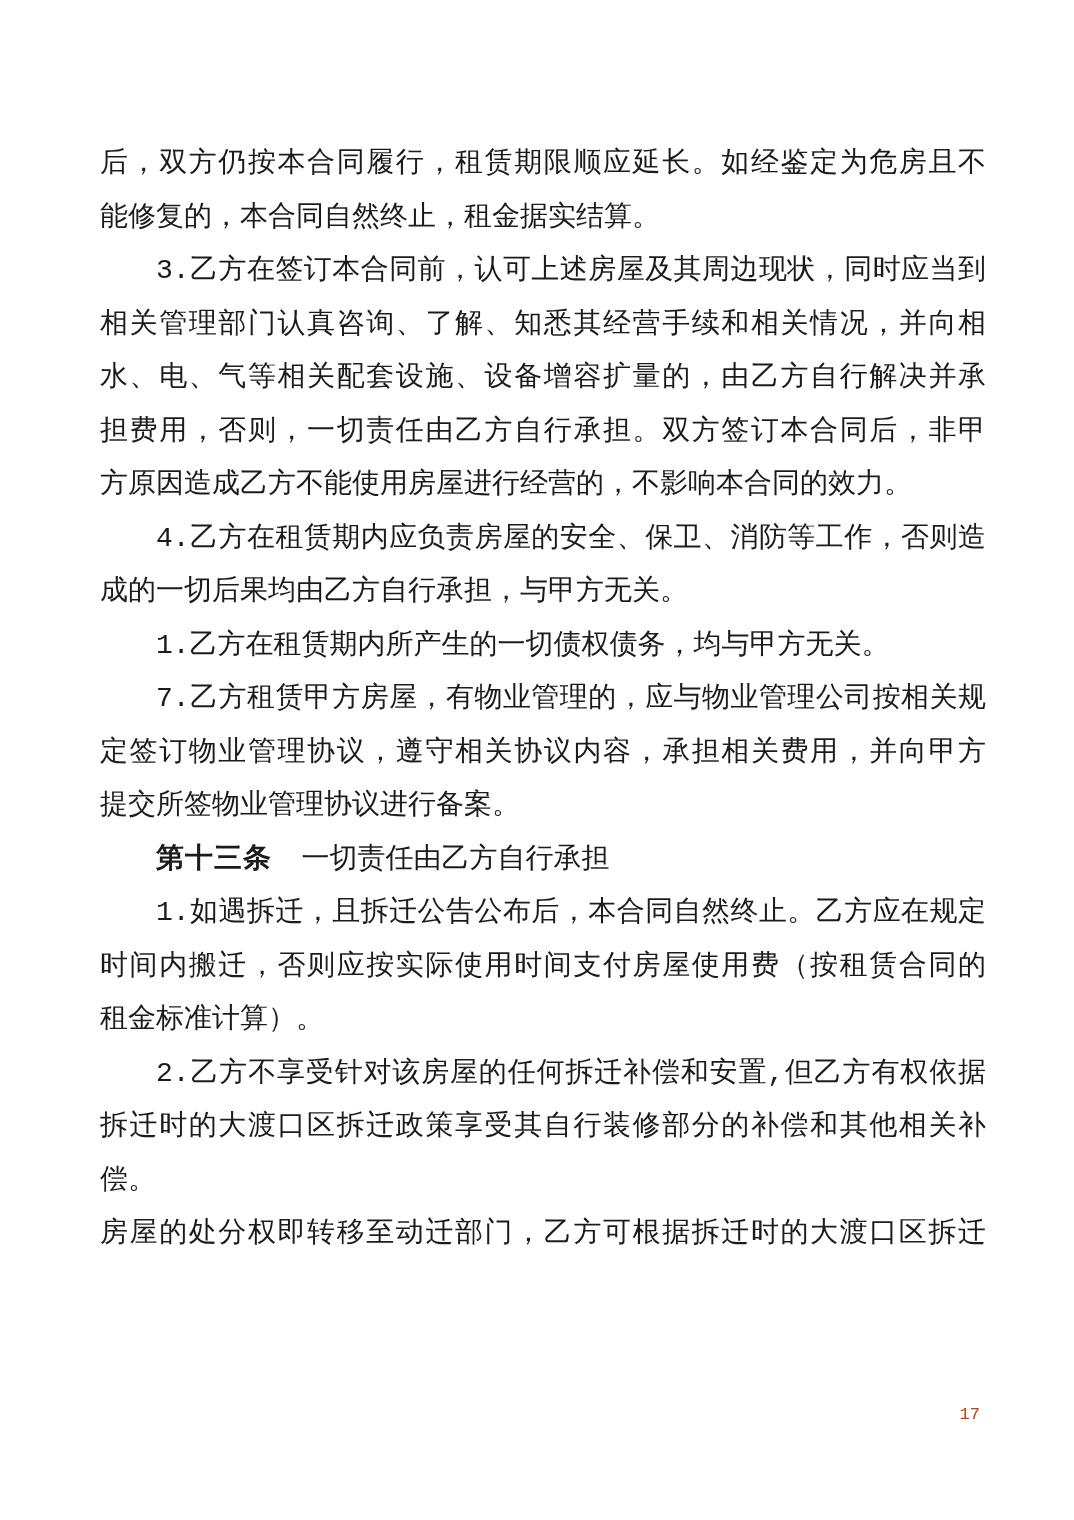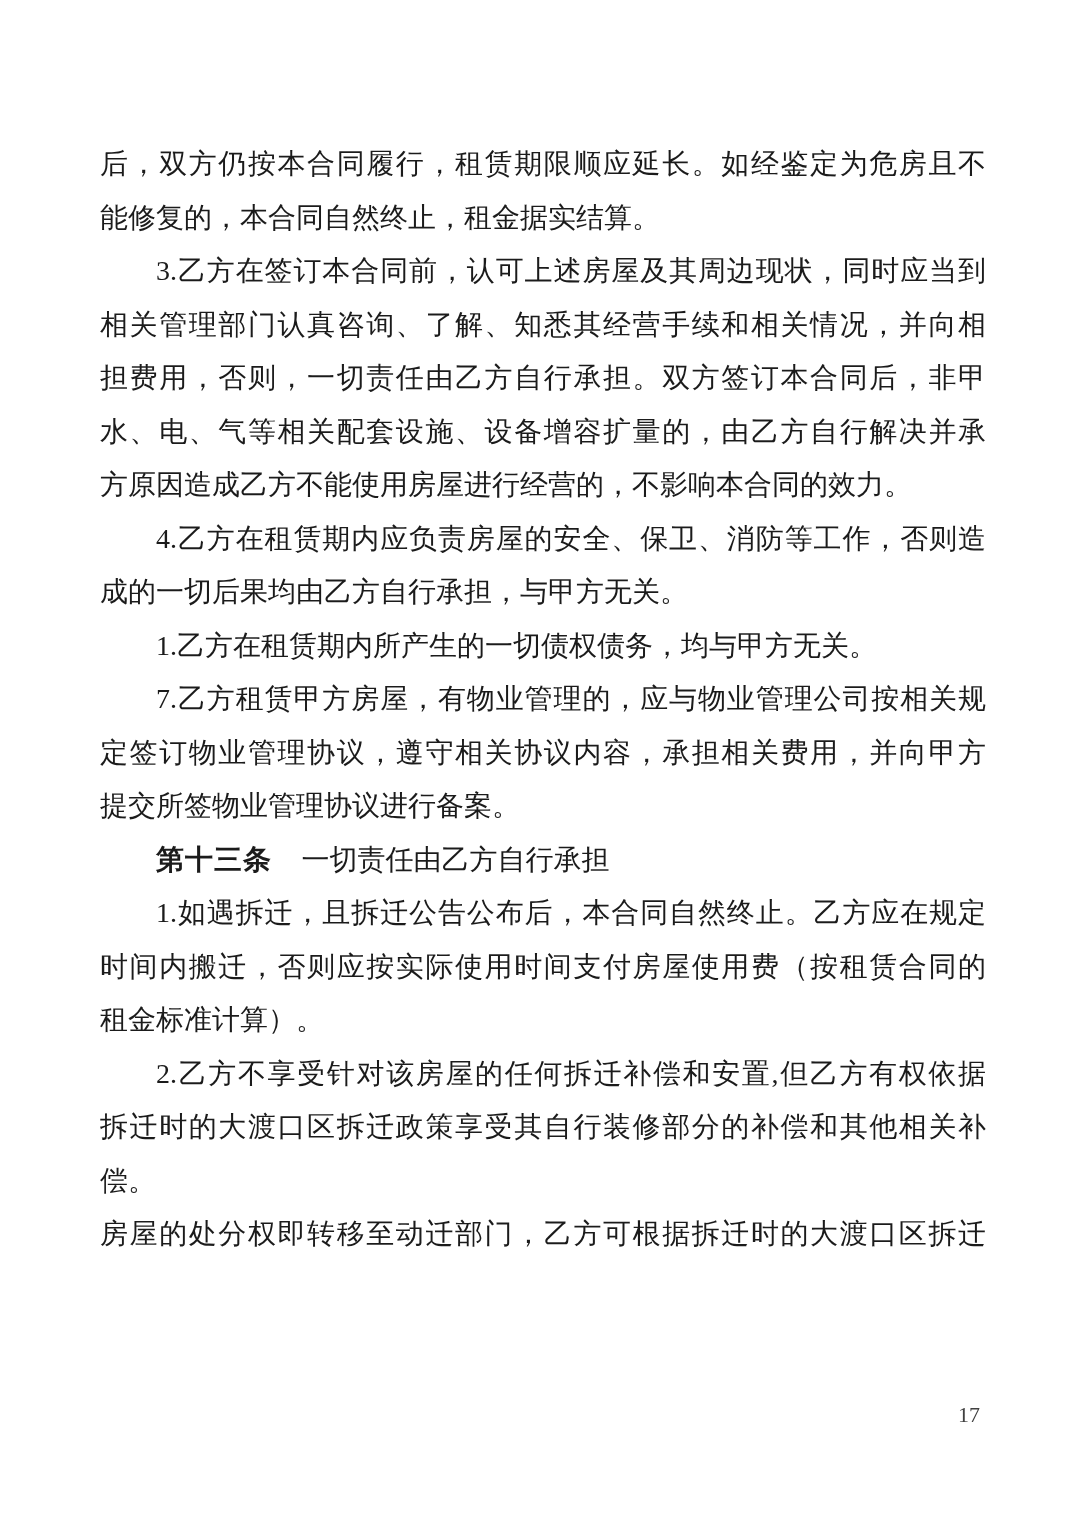--- a/index.html
+++ b/index.html
@@ -6,21 +6,21 @@
     margin: 0;
     padding: 0;
     background: #ffffff;
   }
   .page {
     position: relative;
     width: 1074px;
     height: 1456px;
     background: #ffffff;
     overflow: hidden;
-    font-family: Liberation Serif, serif;
+    font-family: Liberation Mono, monospace;
     color: #1b1b1b;
   }
   .text-block {
     position: absolute;
     left: 100px;
     top: 137px;
     width: 886px;
   }
   .line {
     font-size: 28px;
@@ -50,36 +50,36 @@
     font-weight: bold;
     letter-spacing: 1px;
   }
   .heading .title {
     margin-left: 1.05em;
   }
   .page-num {
     position: absolute;
     top: 1400px;
     right: 94px;
-    font-size: 22px;
+    font-size: 17px;
     line-height: 30px;
-    color: #404040;
+    color: #c2410c;
   }
 </style>
 </head>
 <body>
 
 <div class="page">
   <div class="text-block">
     <div class="line">后，双方仍按本合同履行，租赁期限顺应延长。如经鉴定为危房且不</div>
     <div class="line flush">能修复的，本合同自然终止，租金据实结算。</div>
     <div class="line ind">3.乙方在签订本合同前，认可上述房屋及其周边现状，同时应当到</div>
     <div class="line">相关管理部门认真咨询、了解、知悉其经营手续和相关情况，并向相</div>
+    <div class="line">水、电、气等相关配套设施、设备增容扩量的，由乙方自行解决并承</div>
     <div class="line">担费用，否则，一切责任由乙方自行承担。双方签订本合同后，非甲</div>
-    <div class="line">水、电、气等相关配套设施、设备增容扩量的，由乙方自行解决并承</div>
     <div class="line flush">方原因造成乙方不能使用房屋进行经营的，不影响本合同的效力。</div>
     <div class="line ind">4.乙方在租赁期内应负责房屋的安全、保卫、消防等工作，否则造</div>
     <div class="line flush">成的一切后果均由乙方自行承担，与甲方无关。</div>
     <div class="line flush ind">1.乙方在租赁期内所产生的一切债权债务，均与甲方无关。</div>
     <div class="line ind">7.乙方租赁甲方房屋，有物业管理的，应与物业管理公司按相关规</div>
     <div class="line">定签订物业管理协议，遵守相关协议内容，承担相关费用，并向甲方</div>
     <div class="line flush">提交所签物业管理协议进行备案。</div>
     <div class="line heading ind">
       <span class="num">第十三条</span><span class="title">一切责任由乙方自行承担</span>
     </div>

